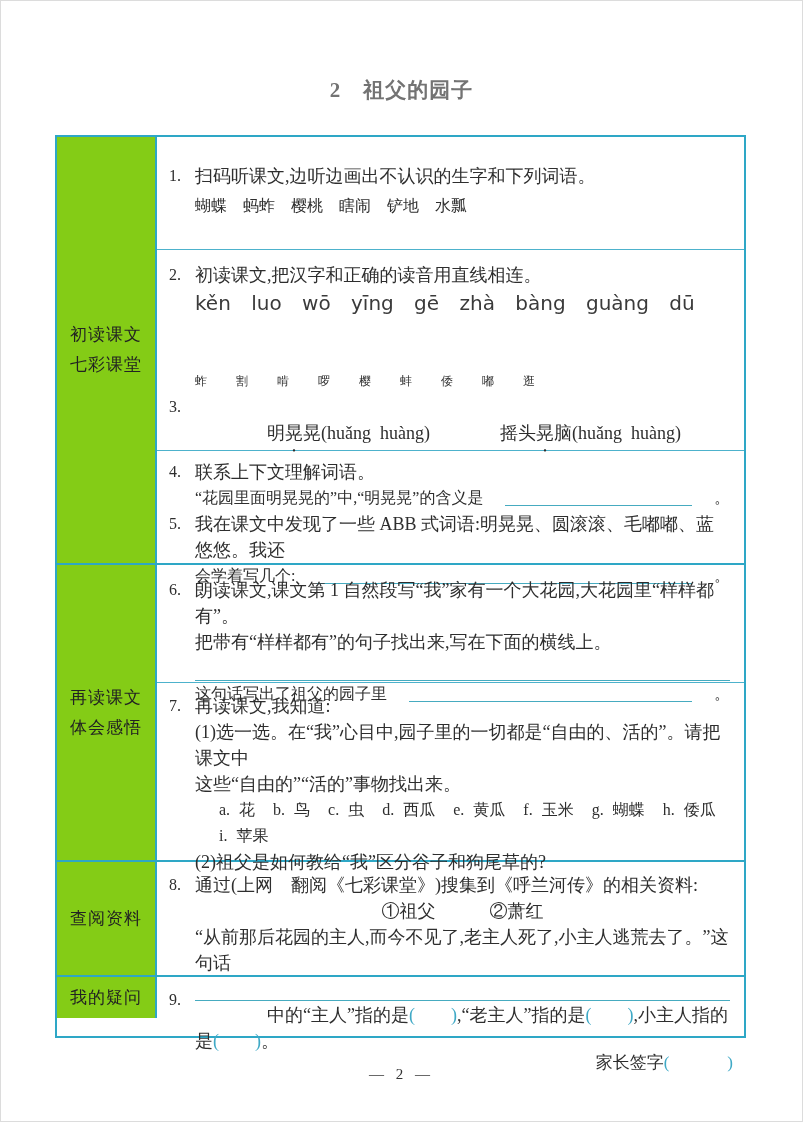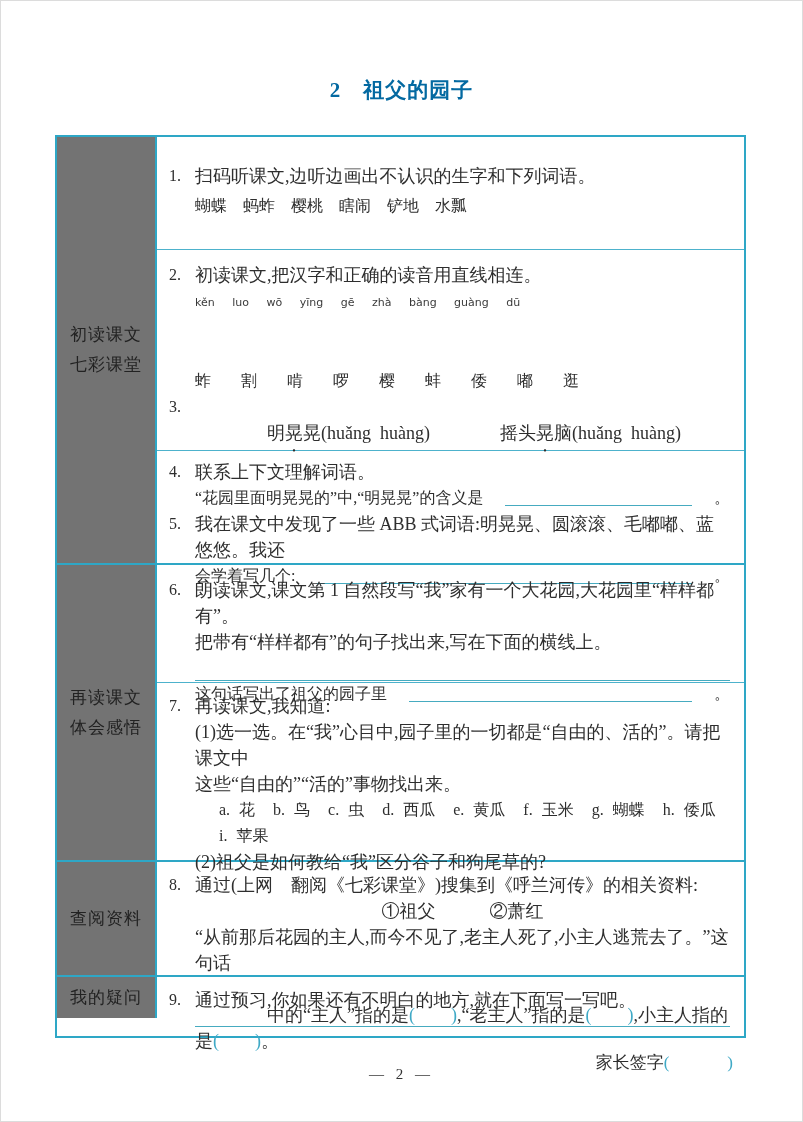--- a/index.html
+++ b/index.html
@@ -4,56 +4,56 @@
 <style>
   html,body { margin:0; padding:0; background:#ffffff; }
   .page {
     position:relative; width:803px; height:1122px; background:#ffffff;
     font-family:"Liberation Serif", serif; color:#2e2e2e;
     box-shadow: inset 0 0 0 1px #dcdcdc;
     overflow:hidden;
   }
   .title {
     position:absolute; top:76px; left:0; right:0; text-align:center;
-    font-size:21px; font-weight:700; letter-spacing:1px; color:#0369a1;
+    font-size:21px; font-weight:700; letter-spacing:1px; color:#737373;
     white-space:pre-wrap;
   }
   .grid {
     position:absolute; left:55px; top:135px; width:691px; height:903px;
     border:2px solid #2ea7c6; box-sizing:border-box;
     display:flex; flex-direction:column; background:#ffffff;
   }
   .section { display:flex; box-sizing:border-box; min-height:0; }
   .section.bb { border-bottom:2px solid #2ea7c6; }
   .s1 { height:428px; } .s2 { height:297px; } .s3 { height:115px; } .s4 { height:41px; }
   .label-cell {
-    flex:0 0 100px; width:100px; background:#737373; border-right:2px solid #2ea7c6;
+    flex:0 0 100px; width:100px; background:#84cc16; border-right:2px solid #2ea7c6;
     box-sizing:border-box; display:flex; flex-direction:column; justify-content:center;
     align-items:center; font-size:17px; line-height:30px; letter-spacing:1px; color:#222;
     text-align:left;
   }
   .content-cell { flex:1; min-width:0; display:flex; flex-direction:column; }
   .subrow { box-sizing:border-box; padding:12px 14px 0 12px; overflow:visible; }
   .subrow.bt { border-top:1px solid #4db2cc; }
   .hA { height:112px; padding-top:26px; }
   .hB { height:201px; }
   .hC { height:113px; padding-top:8px; }
   .hD { height:117px; }
   .hE { height:178px; padding-top:10px; }
   .pS { padding-top:10px; }
   .q { display:flex; align-items:flex-start; }
   .qnum { flex:0 0 26px; font-size:16px; line-height:26px; }
   .qbody { flex:1; min-width:0; }
   .qtext, .qline { font-size:18px; line-height:26px; white-space:pre-wrap; }
   .words { font-size:16px; line-height:26px; white-space:pre-wrap; word-spacing:12px; margin-top:4px; }
   .pinyin {
-    font-family:"DejaVu Sans", sans-serif; font-size:11px; line-height:26px;
+    font-family:"DejaVu Sans", sans-serif; font-size:20px; line-height:26px;
     color:#3a3a3a; white-space:pre-wrap; word-spacing:14px; margin-top:2px;
   }
-  .charrow { font-size:16px; line-height:26px; white-space:pre-wrap; word-spacing:26px; margin-top:52px; }
+  .charrow { font-size:12px; line-height:26px; white-space:pre-wrap; word-spacing:26px; margin-top:52px; }
   .optrow { font-size:16px; line-height:26px; white-space:pre-wrap; word-spacing:5px;margin-left:24px; }
   .fill-row { display:flex; align-items:flex-end; font-size:16px; line-height:26px;gap:20px; }
   .fill-row > span { white-space:pre-wrap; }
   .fill-line { flex:1; border-bottom:1px solid #46abc0; margin:0 2px 5px 2px; height:14px; }
   .full-line { border-bottom:1px solid #46abc0; height:12px; }
   .sp { height:13px; }
   .gap70 { display:inline-block; width:70px; }
   .dot-under { position:relative; display:inline-block; }
   .dot-under::after {
     content:"•"; position:absolute; left:50%; transform:translateX(-50%);
@@ -206,21 +206,20 @@
     <div class="section s4">
       <div class="label-cell">
         <div>我的疑问</div>
         <div></div>
       </div>
       <div class="content-cell">
         <div class="subrow pS">
           <div class="q">
             <span class="qnum">9.</span>
             <div class="qbody">
-              <div class="qtext">通过预习,你如果还有不明白的地方,就在下面写一写吧。</div>
               <div class="sp"></div>
               <div class="full-line" style="height:0;"></div>
             </div>
           </div>
         </div>
       </div>
     </div>
 
   </div>
 

